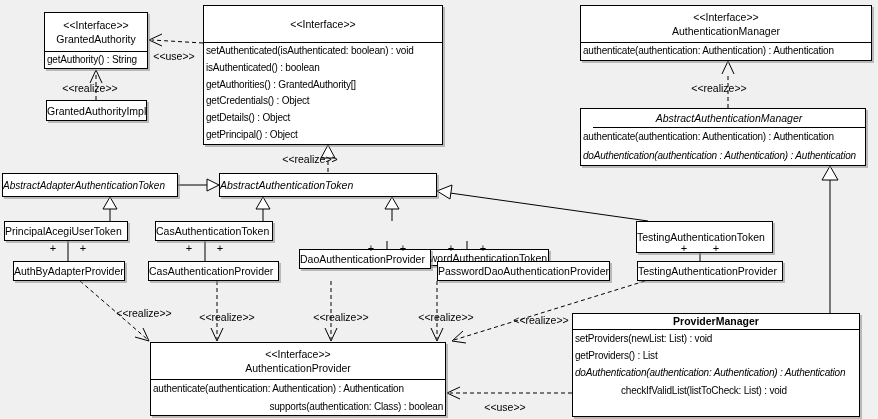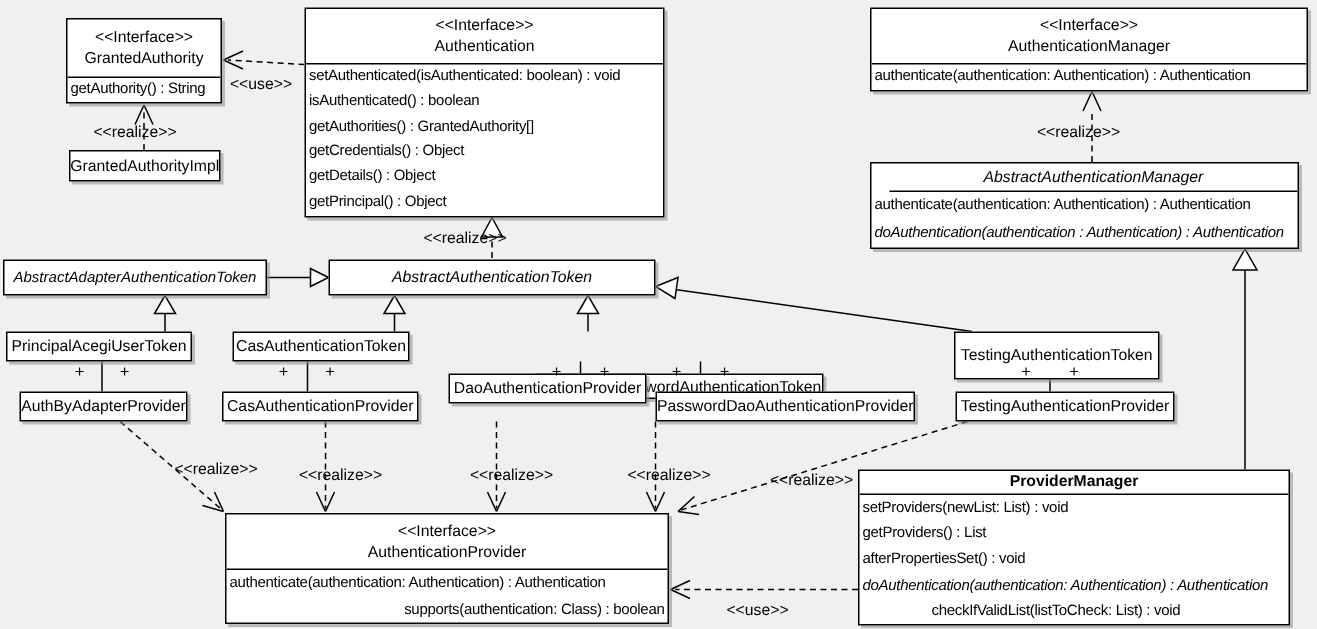--- a/index.html
+++ b/index.html
@@ -9,21 +9,21 @@
   svg.wires path{stroke:#000;stroke-width:1;fill:none;}
   svg.wires path.d{stroke-dasharray:4 3;}
   svg.wires polygon{fill:#fff;stroke:#000;stroke-width:1;}
   .uml-box{position:absolute;background:#fff;border:1px solid #000;
            box-shadow:2px 2px 0 rgba(140,140,140,.55);box-sizing:border-box;
            overflow:hidden;font-size:10.5px;}
   .head{display:flex;flex-direction:column;justify-content:center;text-align:center;
         border-bottom:1px solid #000;box-sizing:border-box;line-height:14px;}
   .cname{white-space:nowrap;}
   .abstract .cname{font-style:italic;}
-  .nameonly{display:flex;align-items:center;justify-content:center;text-align:center;}
+  .nameonly{display:flex;align-items:center;text-align:center;}
   .m{white-space:nowrap;padding:0 2px;font-size:10px;letter-spacing:-0.2px;}
   .m.it{font-style:italic;}
   .lbl{position:absolute;transform:translateX(-50%);font-size:10.5px;white-space:nowrap;}
   .plus{position:absolute;transform:translateX(-50%);font-size:11px;line-height:11px;}
 </style>
 </head>
 <body>
 
 <div class="canvas">
 
@@ -79,21 +79,20 @@
     <div class="m" style="line-height:15px;">getAuthority() : String</div>
   </div>
 
   <div class="uml-box nameonly" style="left:46px;top:100px;width:101px;height:21px;">
     <div class="cname">GrantedAuthorityImpl</div>
   </div>
 
   <div class="uml-box" style="left:203px;top:5px;width:240px;height:140px;">
     <div class="head" style="height:37px;">
       <div class="stereo">&lt;&lt;Interface&gt;&gt;</div>
-      <div class="cname">Authentication</div>
     </div>
     <div class="m" style="line-height:16.8px;">setAuthenticated(isAuthenticated: boolean) : void</div>
     <div class="m" style="line-height:16.8px;">isAuthenticated() : boolean</div>
     <div class="m" style="line-height:16.8px;">getAuthorities() : GrantedAuthority[]</div>
     <div class="m" style="line-height:16.8px;">getCredentials() : Object</div>
     <div class="m" style="line-height:16.8px;">getDetails() : Object</div>
     <div class="m" style="line-height:16.8px;">getPrincipal() : Object</div>
   </div>
 
   <div class="uml-box" style="left:580px;top:5px;width:292px;height:56px;">
@@ -157,21 +156,20 @@
     <div class="m" style="line-height:17.5px;">authenticate(authentication: Authentication) : Authentication</div>
     <div class="m" style="line-height:17.5px;text-align:right;">supports(authentication: Class) : boolean</div>
   </div>
 
   <div class="uml-box" style="left:572px;top:313px;width:288px;height:104px;">
     <div class="head" style="height:16px;line-height:15px;font-weight:bold;">
       <div class="cname">ProviderManager</div>
     </div>
     <div class="m" style="line-height:17.2px;">setProviders(newList: List) : void</div>
     <div class="m" style="line-height:17.2px;">getProviders() : List</div>
-    <div class="m" style="line-height:17.2px;">afterPropertiesSet() : void</div>
     <div class="m" style="line-height:17.2px;font-style:italic;">doAuthentication(authentication: Authentication) : Authentication</div>
     <div class="m" style="line-height:17.2px;padding-left:48px;">checkIfValidList(listToCheck: List) : void</div>
   </div>
 
   <div class="lbl" style="left:174px;top:50px;">&lt;&lt;use&gt;&gt;</div>
   <div class="lbl" style="left:90px;top:82px;">&lt;&lt;realize&gt;&gt;</div>
   <div class="lbl" style="left:310px;top:153px;">&lt;&lt;realize&gt;&gt;</div>
   <div class="lbl" style="left:719px;top:82px;">&lt;&lt;realize&gt;&gt;</div>
   <div class="lbl" style="left:144px;top:307px;">&lt;&lt;realize&gt;&gt;</div>
   <div class="lbl" style="left:227px;top:311px;">&lt;&lt;realize&gt;&gt;</div>

